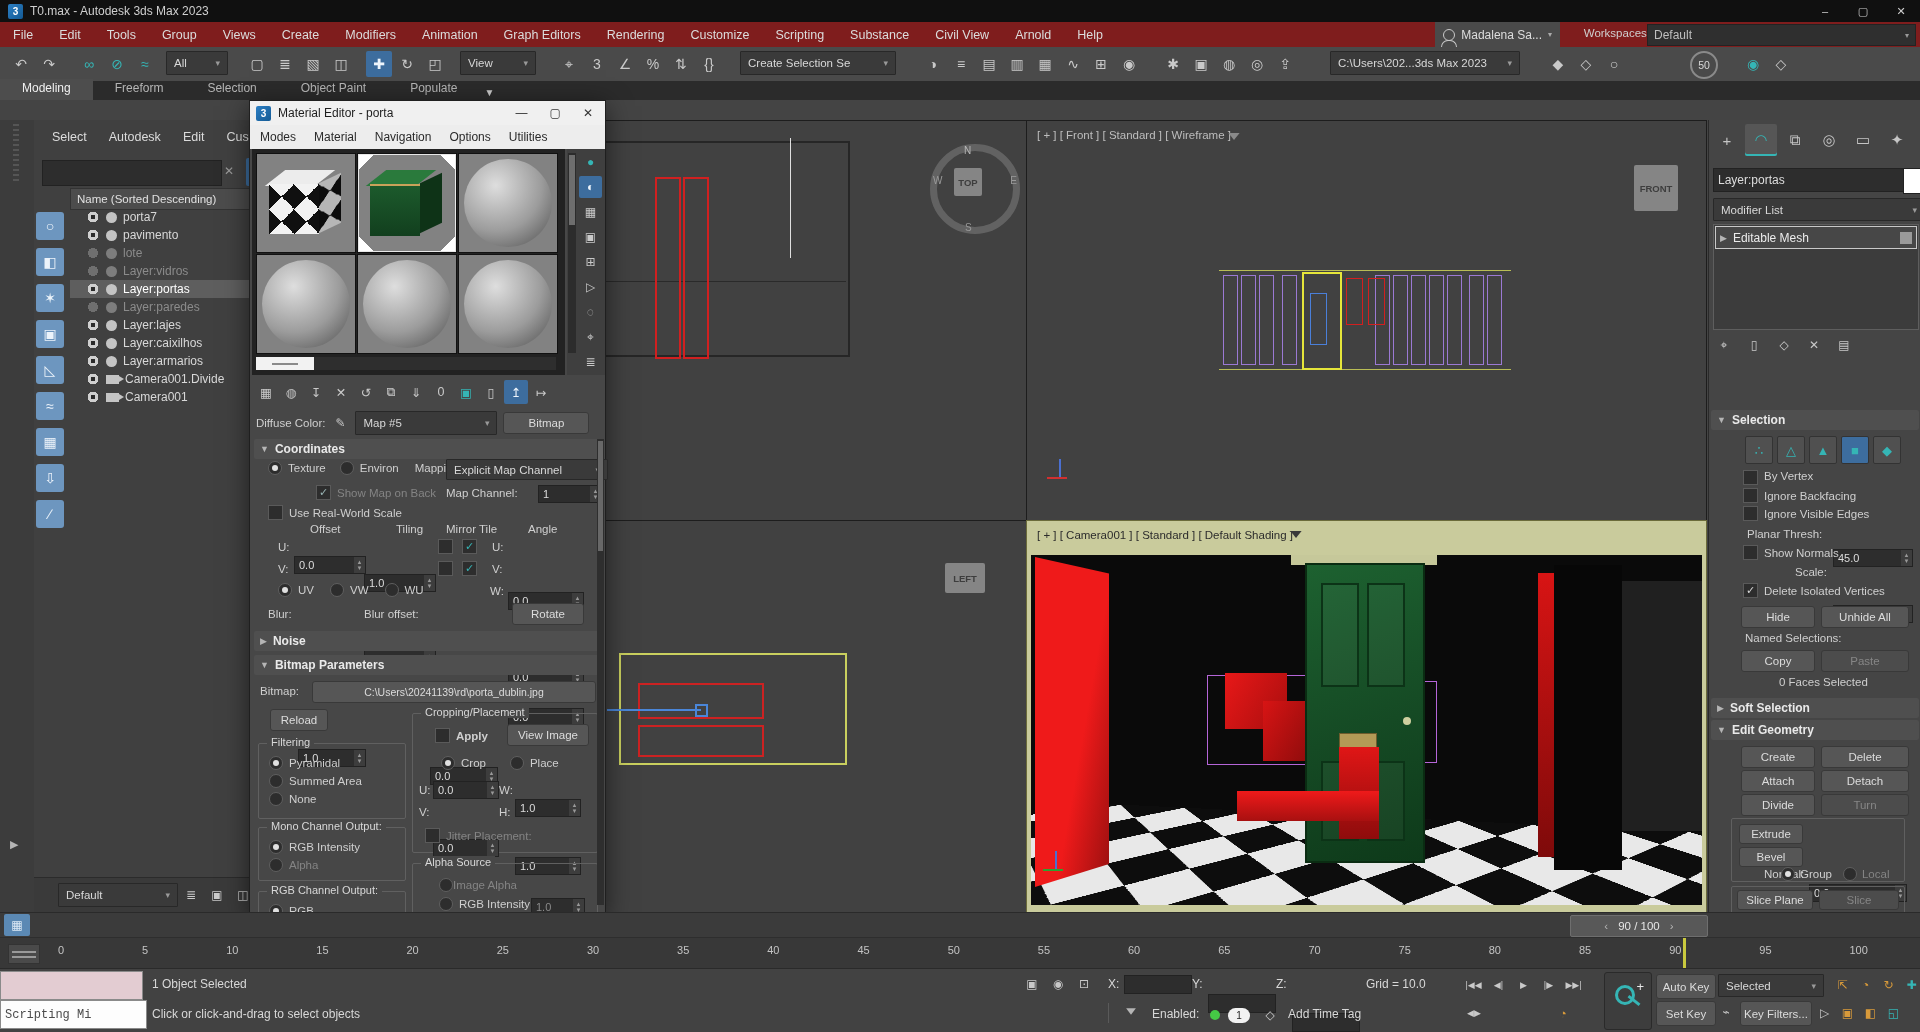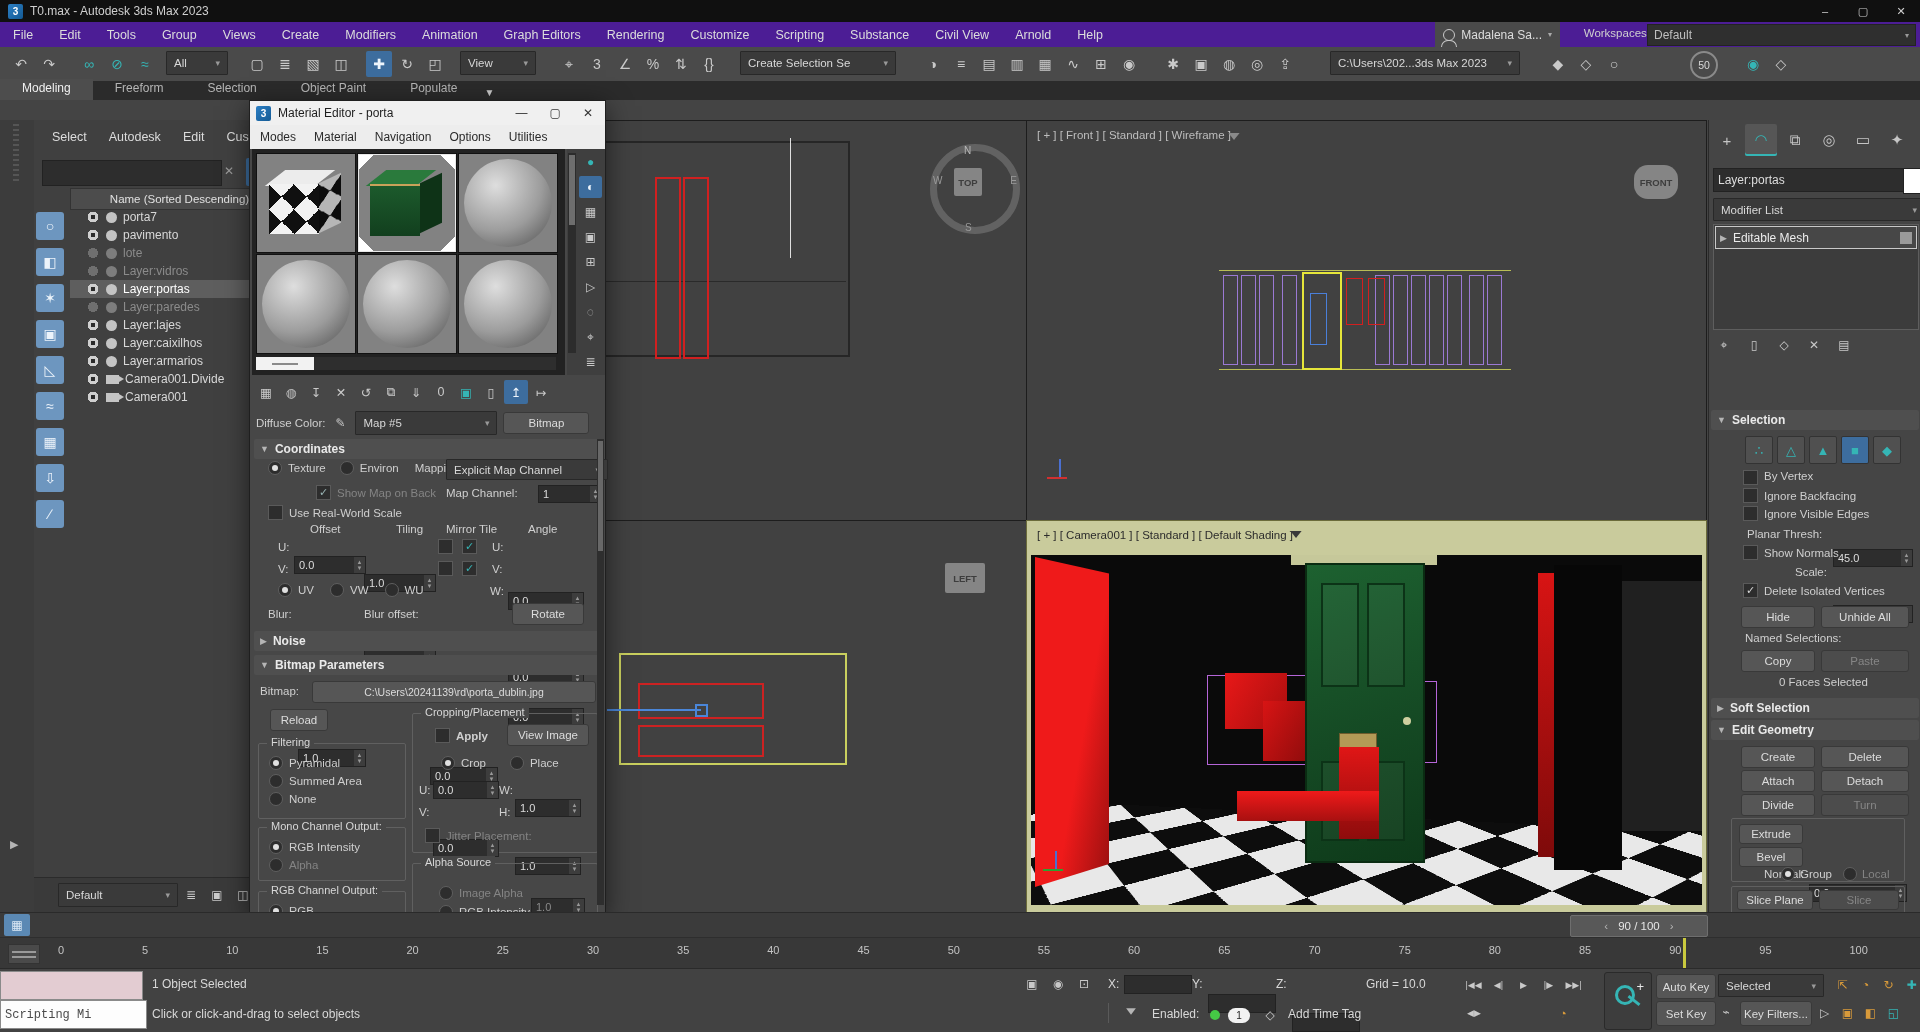--- a/index.html
+++ b/index.html
@@ -7,21 +7,21 @@
        font-family:"Liberation Sans","DejaVu Sans",sans-serif;font-size:12px;color:#d0d0d0;
        -webkit-font-smoothing:antialiased;}
   .abs{position:absolute;}
   .flex{display:flex;align-items:center;}
   
   .titlebar{left:0;top:0;width:1920px;height:22px;background:#101010;color:#cfcfcf;font-size:12px;}
   .applogo{width:15px;height:15px;margin:0 7px 0 8px;border-radius:2px;background:linear-gradient(135deg,#2c7fc4,#145a94);
            color:#fff;font-size:10px;font-weight:bold;display:flex;align-items:center;justify-content:center;}
   .winbtns{position:absolute;right:0;top:0;height:22px;display:flex;}
   .winbtn{width:38px;height:22px;display:flex;align-items:center;justify-content:center;color:#cfcfcf;font-size:11px;}
-  .menubar{left:0;top:22px;width:1920px;height:25px;background:#4c1d95;border-bottom:3px solid #3b82f6;}
+  .menubar{left:0;top:22px;width:1920px;height:25px;background:#7f1d1d;border-bottom:3px solid #3b82f6;}
   .menubar .mi{padding:0 13px;height:25px;display:flex;align-items:center;color:#dcdcdc;font-size:12.5px;}
   .userchip{position:absolute;right:360px;top:0;height:25px;background:#4a4a4a;display:flex;align-items:center;padding:0 8px;gap:6px;color:#ddd;}
   .person{width:10px;height:10px;border-radius:50%;border:1.5px solid #c9c9c9;position:relative;}
   .person::after{content:"";position:absolute;left:-3px;top:10px;width:14px;height:7px;border-radius:7px 7px 0 0;border:1.5px solid #c9c9c9;border-bottom:none;}
   .wslabel{position:absolute;right:270px;top:5px;color:#c8c8c8;}
   .wsdd{position:absolute;right:4px;top:2px;width:255px;height:20px;background:#2f2f2f;border:1px solid #232323;display:flex;align-items:center;padding:0 6px;color:#bfbfbf;}
   .toolbar{left:0;top:47px;width:1920px;height:34px;background:#4a4a4a;border-bottom:1px solid #303030;}
   .tgrp{position:absolute;top:4px;display:flex;gap:2px;}
   .icon-btn{width:26px;height:26px;display:flex;align-items:center;justify-content:center;color:#c9c9c9;font-size:14px;border-radius:2px;}
   .icon-btn.active{background:#3d6d9e;color:#eef5fc;}
@@ -52,21 +52,21 @@
   .rollout .tri{color:#b5b5b5;font-size:9px;font-weight:normal;}
   .grp{border:1px solid #606060;border-radius:2px;}
   .grp .gt{position:absolute;top:-8px;left:8px;background:#474747;padding:0 4px;font-size:11px;color:#d8d8d8;white-space:nowrap;}
   
   .sx{left:34px;top:120px;width:241px;height:792px;background:#404040;border-right:1px solid #2a2a2a;overflow:hidden;}
   .sx-menu{position:absolute;left:18px;top:10px;display:flex;gap:22px;color:#dcdcdc;font-size:12.5px;white-space:nowrap;}
   .sx-search{position:absolute;left:8px;top:40px;width:178px;height:24px;background:#2d2d2d;border:1px solid #222;}
   .sx-filter{position:absolute;left:212px;top:38px;width:28px;height:28px;background:#3d6d9e;border-radius:2px;display:flex;align-items:center;justify-content:center;}
   .funnel{width:0;height:0;border-left:7px solid transparent;border-right:7px solid transparent;border-top:9px solid #35c5c5;}
   .sx-head{position:absolute;left:36px;top:68px;width:205px;height:20px;background:#4c4c4c;border:1px solid #333;
-           display:flex;align-items:center;padding-left:6px;color:#e0e0e0;font-size:11.5px;justify-content:center;}
+           display:flex;align-items:center;padding-left:6px;color:#e0e0e0;font-size:11.5px;}
   .sx-strip{position:absolute;left:2px;top:92px;width:32px;display:flex;flex-direction:column;gap:8px;}
   .bicon{width:28px;height:28px;background:#6d96bf;border-radius:3px;color:#ecf3fa;display:flex;align-items:center;justify-content:center;font-size:14px;}
   .sx-rows{position:absolute;left:36px;top:88px;width:205px;}
   .sxrow{height:18px;display:flex;align-items:center;gap:6px;padding-left:16px;color:#d8d8d8;font-size:12px;}
   .sxrow.selected{background:#5e5e5e;color:#fff;}
   .sxrow.dim{color:#8b8b8b;}
   .eye{width:14px;height:14px;border-radius:50%;background:radial-gradient(circle,#2b2b2b 0 2.5px,#cfcfcf 2.5px 5.5px,transparent 5.5px);flex:none;}
   .dim .eye{background:radial-gradient(circle,#6f6f6f 0 5px,transparent 5px);}
   .dotico{width:11px;height:11px;border-radius:50%;background:#c4c4c4;flex:none;}
   .dim .dotico{background:#7d7d7d;}
@@ -396,21 +396,21 @@
         <span class="abs" style="left:-4px;top:24px;color:#9a9a9a;font-size:10px;">W</span>
         <span class="abs" style="right:-4px;top:24px;color:#9a9a9a;font-size:10px;">E</span>
         <span class="abs" style="left:28px;bottom:-6px;color:#9a9a9a;font-size:10px;">S</span>
         <div class="gizbox" style="left:17px;top:17px;width:28px;height:28px;">TOP</div>
       </div>
     </div>
 
     <div class="vp" style="left:751px;top:0;width:679px;height:400px;">
       <span class="vplabel">[ + ] [ Front ] [ Standard ] [ Wireframe ]</span>
       <span class="abs" style="left:200px;top:9px;"><span class="funnel" style="border-top-color:#8a8a8a;transform:scale(.8);display:inline-block;"></span></span>
-      <div class="gizbox" style="left:607px;top:44px;width:44px;height:34px;border-radius:14px;">FRONT</div>
+      <div class="gizbox" style="left:607px;top:44px;width:44px;height:46px;">FRONT</div>
       <div class="wire" style="left:192px;top:149px;width:292px;height:1px;background:#b9bd55;"></div>
       <div class="wire" style="left:192px;top:248px;width:292px;height:1px;background:#b9bd55;"></div>
       <div class="wire" style="left:196px;top:154px;width:13px;height:88px;border:1px solid #9b79d4;"></div>
       <div class="wire" style="left:214px;top:154px;width:13px;height:88px;border:1px solid #9b79d4;"></div>
       <div class="wire" style="left:232px;top:154px;width:13px;height:88px;border:1px solid #9b79d4;"></div>
       <div class="wire" style="left:255px;top:154px;width:13px;height:88px;border:1px solid #9b79d4;"></div>
       <div class="wire" style="left:348px;top:154px;width:13px;height:88px;border:1px solid #9b79d4;"></div>
       <div class="wire" style="left:366px;top:154px;width:13px;height:88px;border:1px solid #9b79d4;"></div>
       <div class="wire" style="left:384px;top:154px;width:13px;height:88px;border:1px solid #9b79d4;"></div>
       <div class="wire" style="left:402px;top:154px;width:13px;height:88px;border:1px solid #9b79d4;"></div>
@@ -735,21 +735,21 @@
         <span class="lab dim">Jitter Placement:</span>
       </div>
       <div class="fld abs" style="left:118px;top:112px;width:44px;height:16px;color:#8a8a8a;">
           <span>1.0</span>
           <span class="spin">▲<br>▼</span>
         </div>
     </div>
 
     <div class="grp abs" style="left:162px;top:762px;width:184px;height:66px;">
       <span class="gt">Alpha Source</span>
-      <div class="flex" style="gap:6px;margin:22px 0 0 26px;">
+      <div class="flex" style="margin:14px 0 0 26px;">
           <span class="radio"></span>
           <span class="lab dim">Image Alpha</span>
         </div>
       <div class="flex" style="gap:6px;margin:5px 0 0 26px;">
           <span class="radio"></span>
           <span class="lab">RGB Intensity</span>
         </div>
     </div>
 
     <div class="me-scroll">

